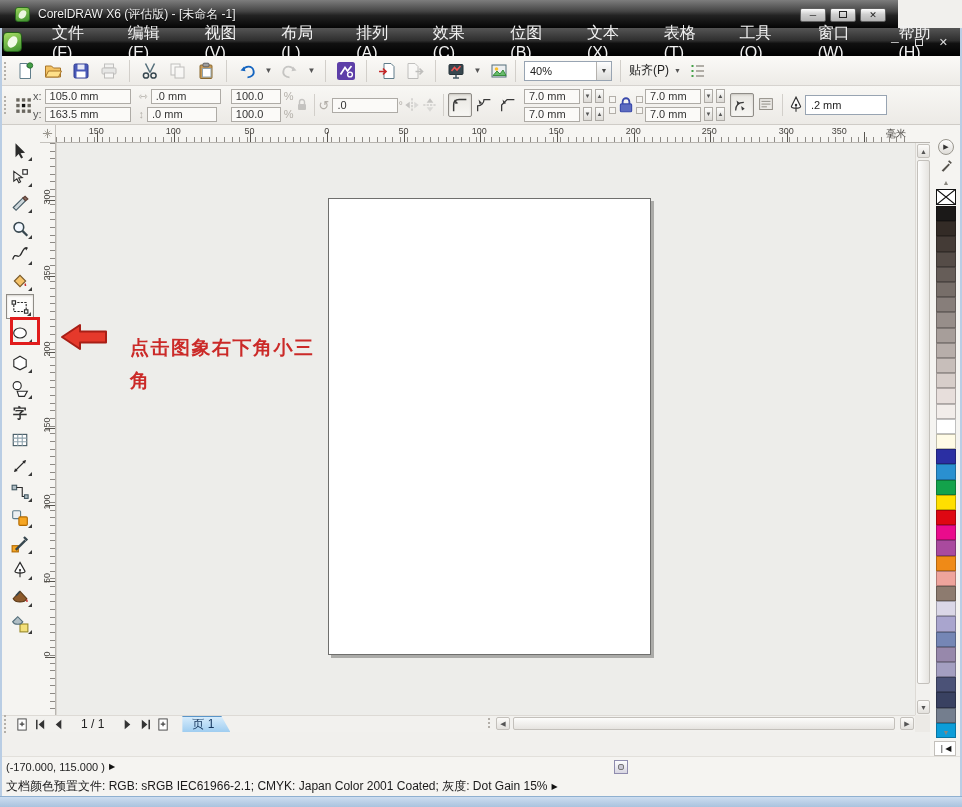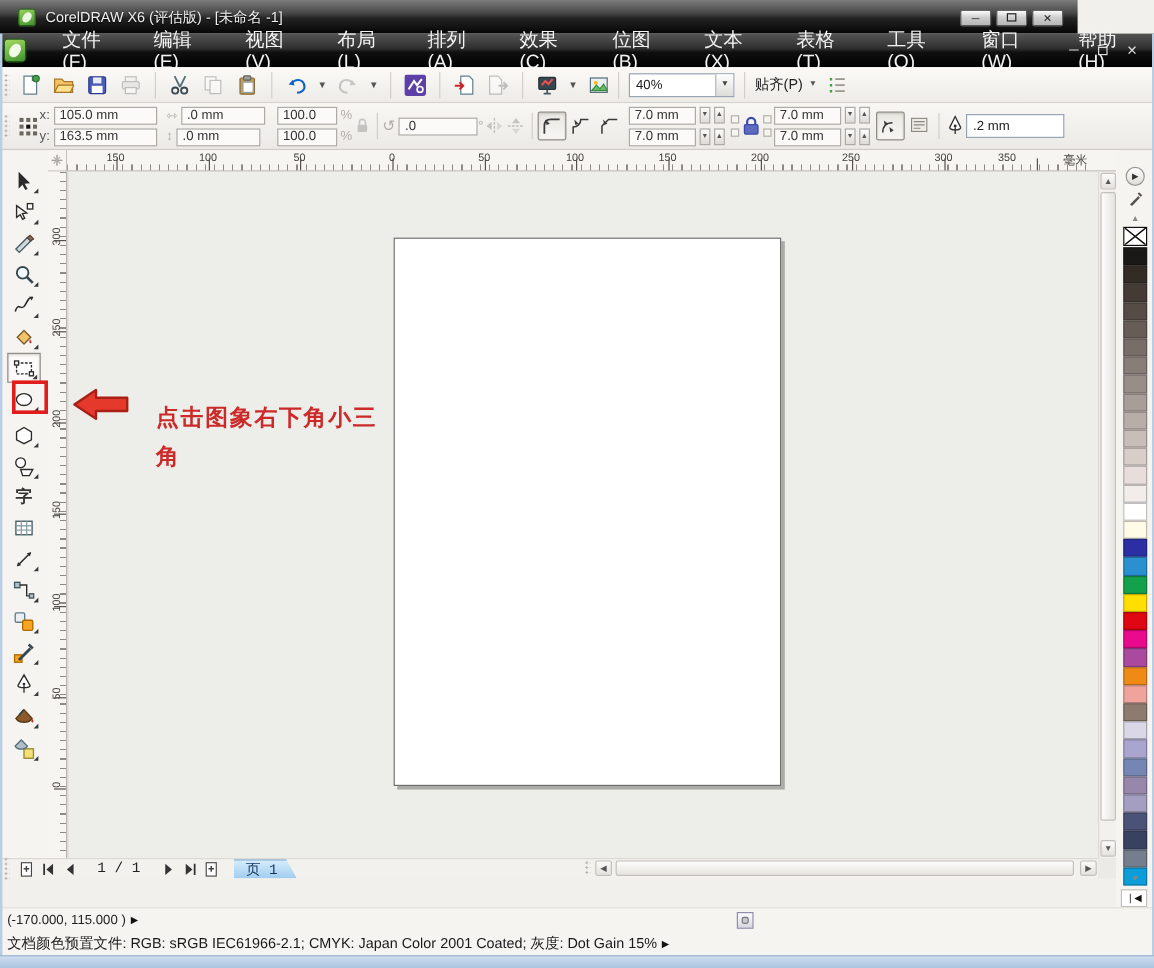--- a/index.html
+++ b/index.html
@@ -123,21 +123,21 @@
     background:linear-gradient(#fff,#dedcd7); font-size:7px; color:#333; display:flex; align-items:center; justify-content:center; }
   .pal-arrow { position:absolute; left:6px; width:20px; height:12px; font-size:7px; color:#8a877f; text-align:center; line-height:12px; }
   #pal-nocolor { position:absolute; left:6px; top:64px; width:20px; height:16px; background:#fff; border:1px solid #111; }
   #pal-nocolor svg { width:100%; height:100%; display:block; }
   .swatch { position:absolute; left:6px; width:20px; height:15.2px; border:1px solid rgba(0,0,0,.25); }
   #pal-left-btn { position:absolute; left:4px; top:616px; width:22px; height:15px; background:#fff; border:1px solid #c3c0bb;
     font-size:8px; color:#111; display:flex; align-items:center; justify-content:center; }
 
   
   #pagenav { position:absolute; left:0; top:715px; width:495px; height:17px; background:#f2f1ee; border-top:1px solid #dddad5;
-    display:flex; align-items:center; font-size:12px; color:#222;font-family:Liberation Mono, monospace; }
+    display:flex; align-items:center; font-size:12px; color:#222; }
   .nav-ic { width:18px; height:15px; display:flex; align-items:center; justify-content:center; }
   .nav-ic svg { width:13px; height:13px; }
   #page-indicator { margin:0 14px; font-size:12px; color:#222; }
   #page-tab { margin-left:10px; height:16px; padding:0 16px 0 10px; background:linear-gradient(#d6ecfc,#9fcdf0);
     clip-path:polygon(0 0, calc(100% - 9px) 0, 100% 100%, 0 100%); font-size:12px; color:#15355c;
     display:flex; align-items:center; border-top:1px solid #5a95c8; }
   #pagenav-splitter { position:absolute; left:487px; top:717px; width:5px; height:13px;
     background-image:radial-gradient(#b3afa9 35%,transparent 40%); background-size:4px 4px; }
 
   

